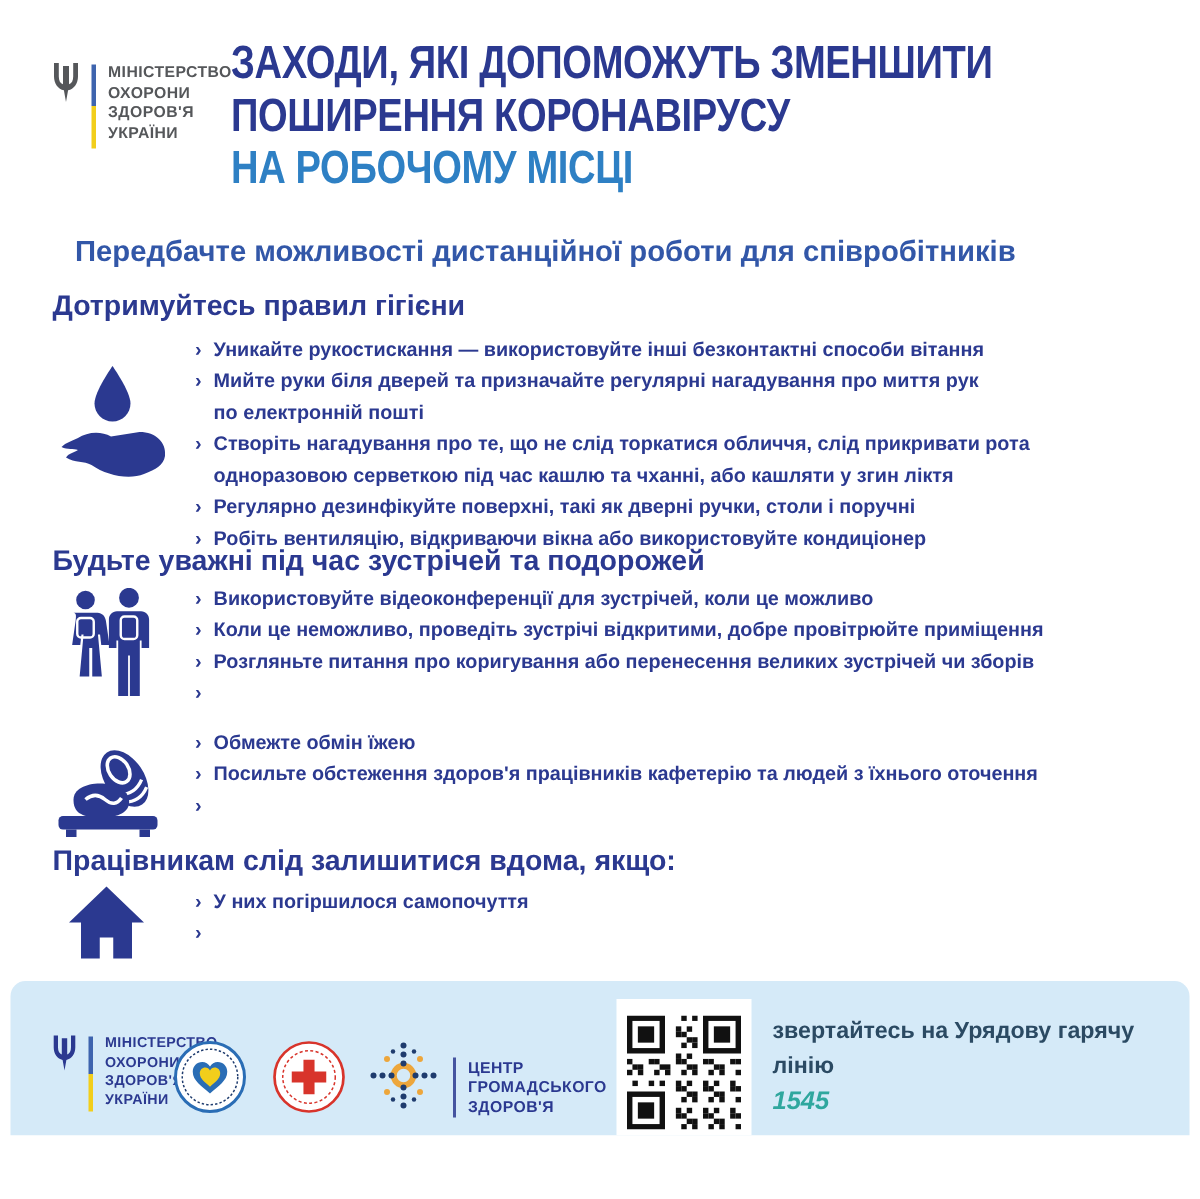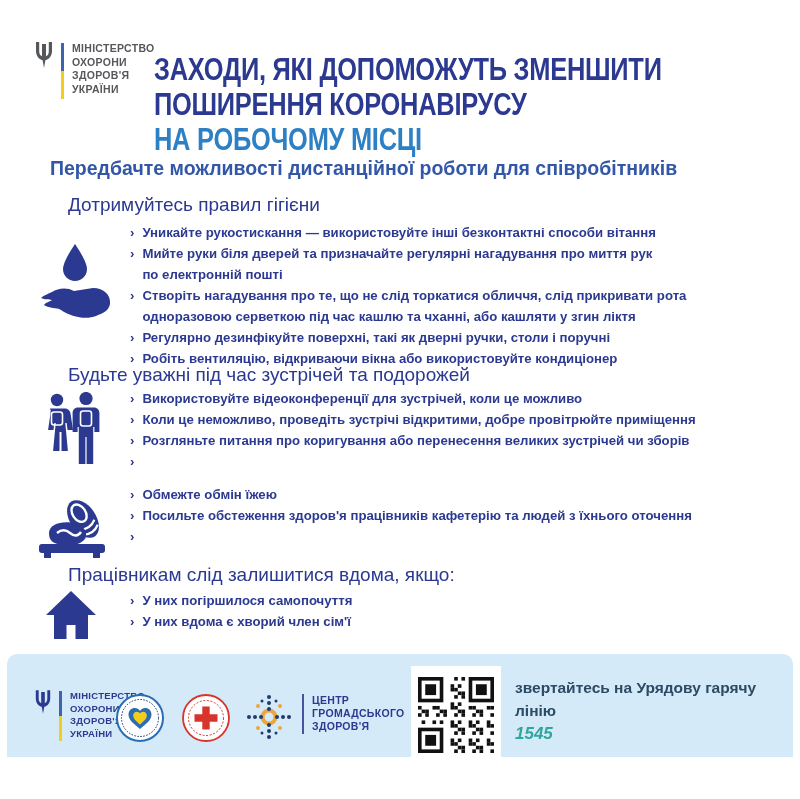--- a/index.html
+++ b/index.html
@@ -9,41 +9,41 @@
   
   .moz-logo{position:absolute;display:flex;align-items:flex-start;}
   .moz-logo.header{left:34px;top:42px;}
   .moz-logo .sep{width:3px;height:56px;margin:1px 8px 0 7px;
                  background:linear-gradient(to bottom,#3e64ae 0 50%,#f2ce1b 50% 100%);}
   .moz-lines{display:flex;flex-direction:column;}
   .moz-lines span{font-size:10.5px;font-weight:bold;line-height:13.5px;letter-spacing:.3px;color:#55575a;}
   .moz-logo.footer .moz-lines span{color:#2b3990;font-size:9.5px;line-height:12.5px;}
   .moz-logo.footer .sep{height:50px;}
 
-  .title{position:absolute;left:154px;top:52px;}
+  .title{position:absolute;left:154px;top:24px;}
   .title div{font-weight:bold;font-size:31px;line-height:35px;white-space:nowrap;
              transform:scaleX(.82);transform-origin:left;color:#2b3990;letter-spacing:-.3px;}
   .title .line3{color:#2e80c4;}
 
   .subtitle{position:absolute;left:50px;top:157px;font-size:19.5px;font-weight:bold;color:#3257a8;}
 
   
-  .sec-head{position:absolute;left:35px;font-size:19px;font-weight:normal;color:#2b3990;white-space:nowrap;margin-left:33px;}
+  .sec-head{position:absolute;left:35px;font-size:19px;font-weight:bold;color:#2b3990;white-space:nowrap;}
   .bullets{position:absolute;left:130px;width:668px;margin:0;padding:0;list-style:none;}
   .bullets li{display:flex;gap:8px;font-size:13.2px;font-weight:bold;color:#2b3990;line-height:21px;}
   .bullets .mk{flex:0 0 auto;color:#2b3990;}
   .bullets .tx{white-space:pre-line;}
   .sec-icon{position:absolute;}
 
   
   .footer-band{position:absolute;left:7px;top:654px;width:786px;height:136px;
                background:#d5eaf8;border-radius:10px;}
   .moz-logo.footer{left:34px;top:690px;}
   .logo-circle{position:absolute;border-radius:50%;}
-  .cgz{position:absolute;display:flex;align-items:flex-start;}
+  .cgz{position:absolute;display:flex;align-items:flex-end;}
   .cgz-sep{width:2px;height:40px;background:#2b3990;opacity:.85;margin:0 8px 0 10px;}
   .cgz-lines{display:flex;flex-direction:column;}
   .cgz-lines span{font-size:10.5px;font-weight:bold;line-height:13px;color:#2b3990;letter-spacing:.3px;}
 
   .qr-box{position:absolute;left:411px;top:666px;width:90px;height:97px;background:#ffffff;
           display:flex;align-items:center;justify-content:center;}
 
   .hotline{position:absolute;left:515px;top:676px;width:265px;}
   .hotline .l{font-size:15.5px;font-weight:bold;color:#2b4a63;line-height:23px;}
   .hotline .num{font-size:17px;font-weight:bold;color:#2fa79e;line-height:24px;font-style:italic;}
@@ -174,21 +174,20 @@
       <path fill="#2b3990" d="M27,3 L52,27 H44 V51 H31.5 V37 H22.5 V51 H10 V27 H2 Z"></path>
     </svg>
   </div>
   <ul class="bullets" style="top:590px">
     <li>
         <span class="mk">›</span>
         <span class="tx">У них погіршилося самопочуття</span>
       </li>
     <li>
         <span class="mk">›</span>
-        <span class="tx">У них вдома є хворий член сім'ї</span>
       </li>
   </ul>
 
   <div class="footer-band"></div>
 
   <div class="moz-logo footer">
     <span>
       <svg width="18" height="24" viewBox="0 0 20 26">
         <path fill="#2b3990" d="M2,0 h3.2 v9 c0,2.8 1,4.6 2.8,5.2 V2 h4 v12.2 c1.8,-0.6 2.8,-2.4 2.8,-5.2 V0 H18 v9 c0,4.8 -2.8,8.4 -6.6,9.2 L10,26 8.6,18.2 C4.8,17.4 2,13.8 2,9 Z"></path>
       </svg>

